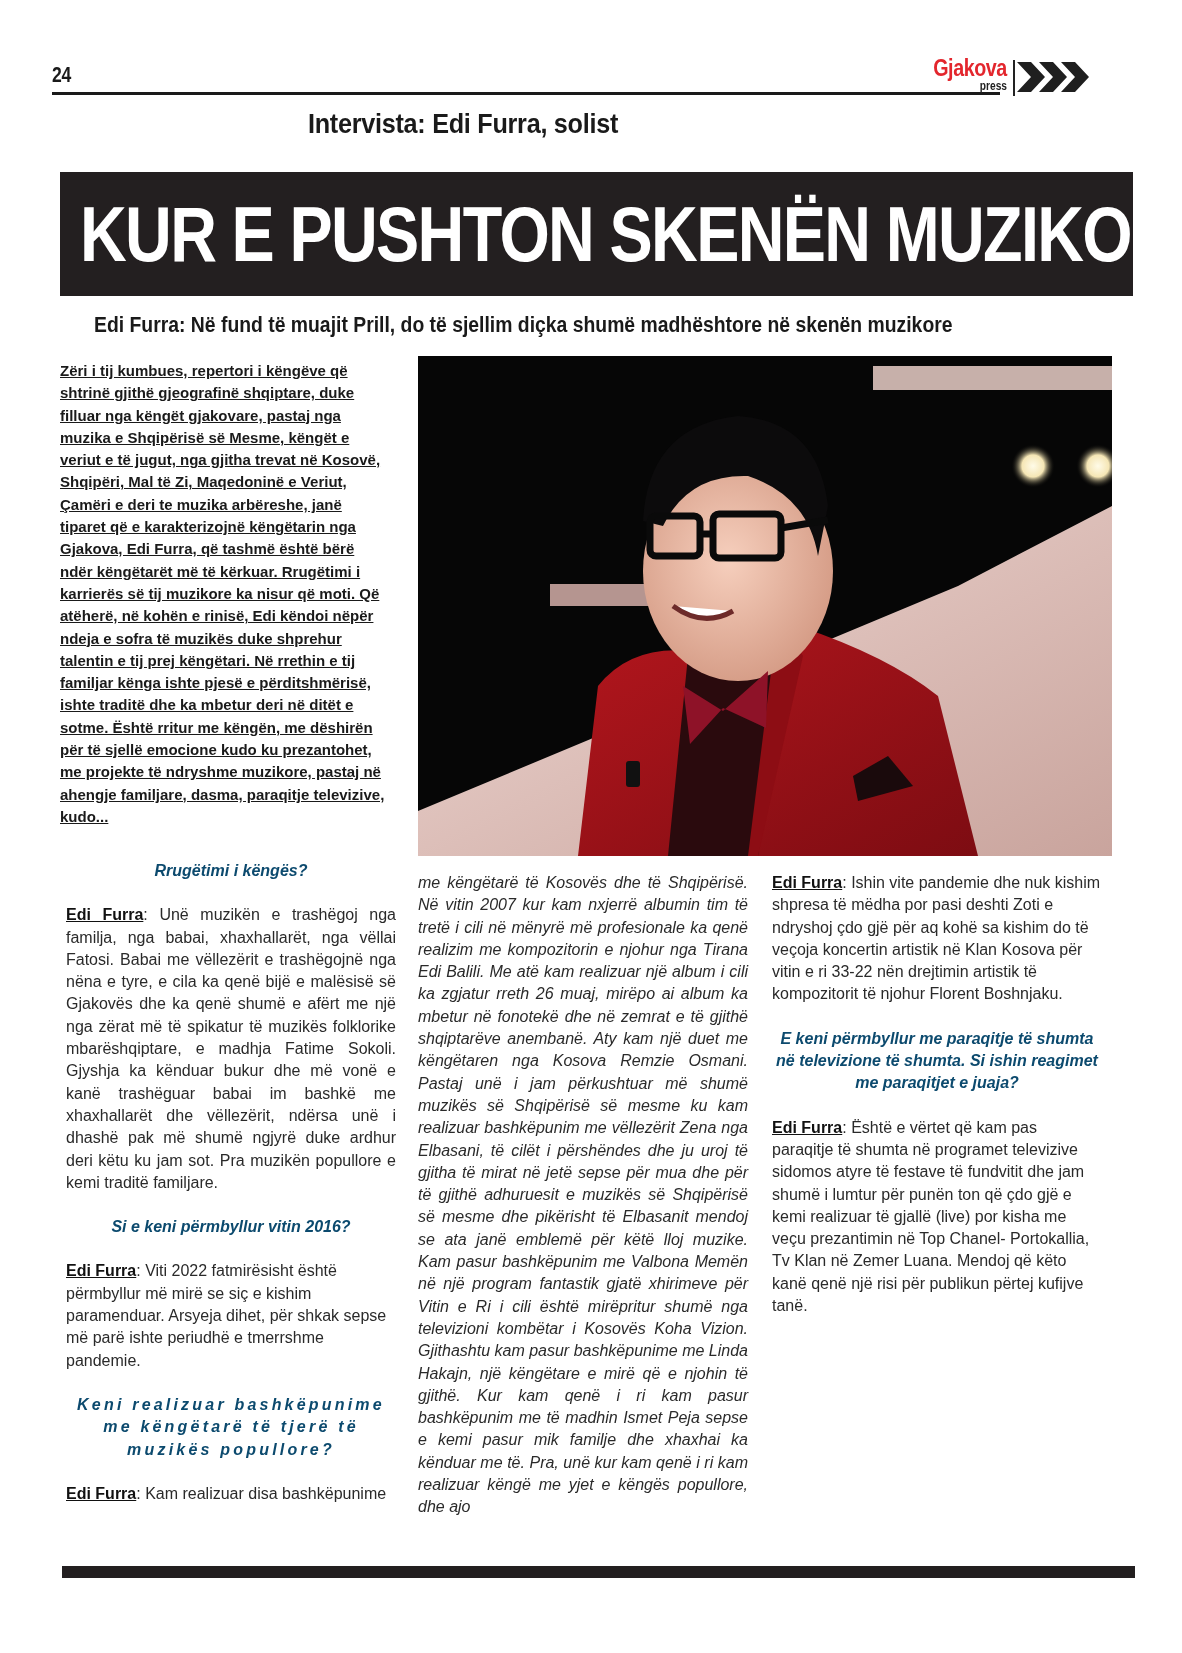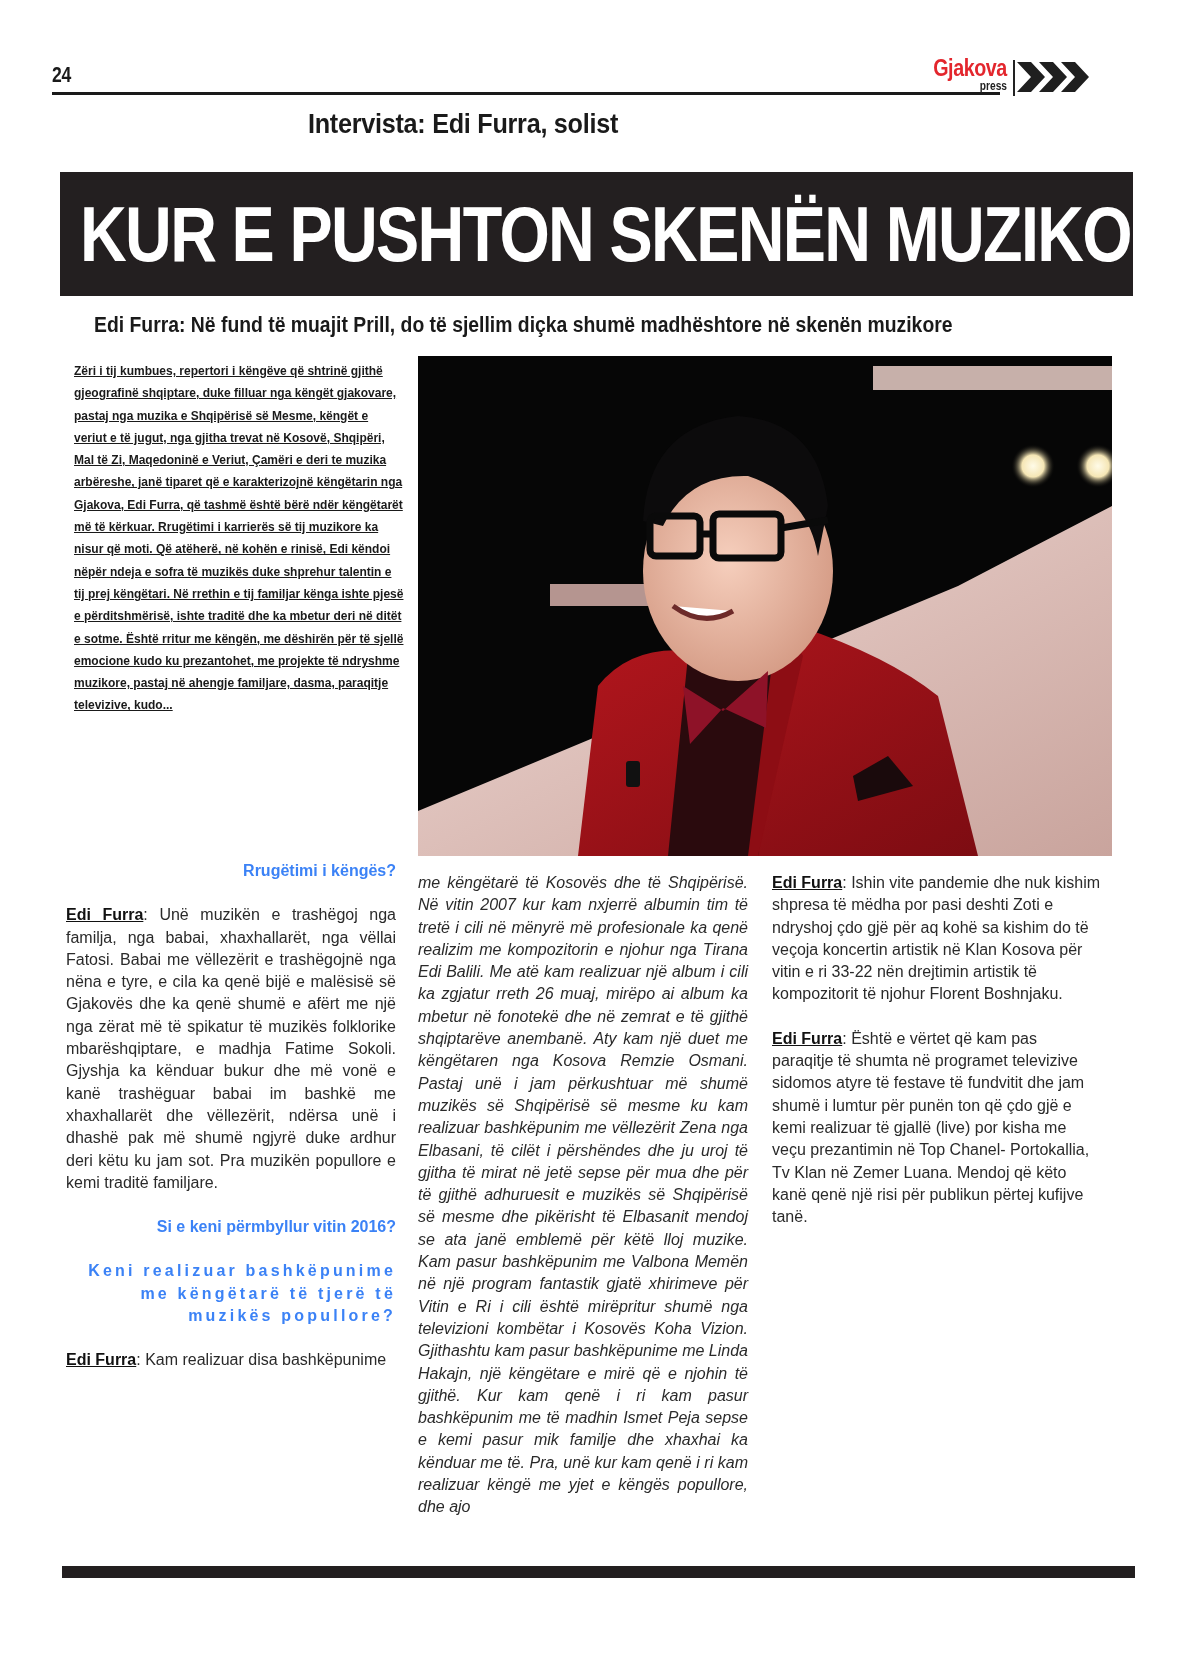--- a/index.html
+++ b/index.html
@@ -18,24 +18,24 @@
 
   .banner { position: absolute; left: 60px; top: 172px; width: 1073px; height: 124px; background: #231f20; overflow: hidden; }
   .banner h1 { position: absolute; left: 20px; top: 0; width: 1240px; height: 124px; color: #fff; font-family: "Liberation Sans", sans-serif; font-weight: bold; font-size: 78px; line-height: 124px; white-space: nowrap; transform: scaleX(0.83); transform-origin: left; letter-spacing: -2px; }
 
   .deck { position: absolute; left: 94px; top: 312px; font-size: 22px; font-weight: bold; white-space: nowrap; transform: scaleX(0.88); transform-origin: left; }
 
   .photo { position: absolute; left: 418px; top: 356px; width: 694px; height: 500px; overflow: hidden; background: #0a0a0a; }
 
   .col { position: absolute; font-size: 16px; line-height: 22.3px; color: #2a2a2a; }
   .col p { margin-bottom: 22px; text-align: justify; }
-  .col p.q { font-weight: bold; color: #3b82f6; text-align: right; }
+  .col p.q { font-weight: bold; color: #0c4a6e; text-align: center; font-style: italic; }
   .col p.q.spaced { letter-spacing: 3.2px; }
   .col b { color: #111; text-decoration: underline; }
-  .lead { position: absolute; left: 74px; top: 360px; width: 330px; font-size: 12px; line-height: 22.3px; font-weight: bold; text-decoration: underline; color: #1a1a1a; }
+  .lead { position: absolute; left: 60px; top: 360px; width: 330px; font-size: 15px; line-height: 22.3px; font-weight: bold; text-decoration: underline; color: #1a1a1a; }
   .col1 { left: 66px; top: 860px; width: 330px; }
   .col2 { left: 418px; top: 872px; width: 330px; font-style: italic; }
   .col3 { left: 772px; top: 872px; width: 330px; }
 
   .footer-bar { position: absolute; left: 62px; top: 1566px; width: 1073px; height: 12px; background: #231f20; }
 </style>
 </head>
 <body>
 
 <div class="page-number">24</div>
@@ -104,26 +104,28 @@
     <path d="M265,330 L305,355 L350,315 L348,372 L305,352 L272,388 Z" fill="#8e1228"></path>
     <rect x="208" y="405" width="14" height="26" rx="3" fill="#111"></rect>
     <polygon points="435,420 470,400 495,430 440,445" fill="#1a0a0c"></polygon>
   </svg>
 </div>
 
 <div class="col col1">
   <p class="q">Rrugëtimi i këngës?</p>
   <p><b>Edi Furra</b>: <span>Unë muzikën e trashëgoj nga familja, nga babai, xhaxhallarët, nga vëllai Fatosi. Babai me vëllezërit e trashëgojnë nga nëna e tyre, e cila ka qenë bijë e malësisë së Gjakovës dhe ka qenë shumë e afërt me një nga zërat më të spikatur të muzikës folklorike mbarëshqiptare, e madhja Fatime Sokoli. Gjyshja ka kënduar bukur dhe më vonë e kanë trashëguar babai im bashkë me xhaxhallarët dhe vëllezërit, ndërsa unë i dhashë pak më shumë ngjyrë duke ardhur deri këtu ku jam sot. Pra muzikën popullore e kemi traditë familjare.</span></p>
   <p class="q">Si e keni përmbyllur vitin 2016?</p>
+  <p style="text-align:left"><b>Edi Furra</b>: <span>Viti 2022 fatmirësisht është përmbyllur më mirë se siç e kishim paramenduar. Arsyeja dihet,  për shkak sepse më parë ishte periudhë e tmerrshme pandemie.</span></p>
   <p class="q spaced">Keni realizuar bashkëpunime me këngëtarë të tjerë të muzikës popullore?</p>
   <p style="text-align:left"><b>Edi Furra</b>: <span>Kam realizuar disa bashkëpunime</span></p>
 </div>
 
 <div class="col col2">
   <p>me këngëtarë të Kosovës dhe të Shqipërisë. Në vitin 2007 kur kam nxjerrë albumin tim të tretë i cili në mënyrë më profesionale ka qenë realizim me kompozitorin e njohur nga Tirana Edi Balili. Me atë kam realizuar një album i cili ka zgjatur rreth 26 muaj, mirëpo ai album ka mbetur në fonotekë dhe në zemrat e të gjithë shqiptarëve anembanë. Aty kam një duet me këngëtaren nga Kosova Remzie Osmani. Pastaj unë i jam përkushtuar më shumë muzikës së Shqipërisë së mesme ku kam realizuar bashkëpunim me vëllezërit Zena nga Elbasani, të cilët i përshëndes dhe ju uroj të gjitha të mirat në jetë sepse për mua dhe për të gjithë adhuruesit e muzikës së Shqipërisë së mesme dhe pikërisht të Elbasanit mendoj se ata janë emblemë për këtë lloj muzike. Kam pasur bashkëpunim me Valbona Memën në një program fantastik gjatë xhirimeve për Vitin e Ri i cili është mirëpritur shumë nga televizioni kombëtar i Kosovës Koha Vizion. Gjithashtu kam pasur bashkëpunime me Linda Hakajn, një këngëtare e mirë që e njohin të gjithë. Kur kam qenë i ri kam pasur bashkëpunim me të madhin Ismet Peja sepse e kemi pasur mik familje dhe xhaxhai ka kënduar me të. Pra, unë kur kam qenë i ri kam realizuar këngë me yjet e këngës popullore, dhe ajo</p>
 </div>
 
 <div class="col col3">
   <p style="text-align:left"><b>Edi Furra</b>: <span>Ishin vite pandemie dhe nuk kishim shpresa të mëdha por pasi deshti Zoti e ndryshoj çdo gjë për aq kohë sa kishim do të veçoja koncertin artistik në Klan Kosova për vitin e ri 33-22 nën drejtimin artistik të kompozitorit të njohur Florent Boshnjaku.</span></p>
+  <p class="q">E keni përmbyllur me paraqitje të shumta në televizione të shumta. Si ishin reagimet me paraqitjet e juaja?</p>
   <p style="text-align:left"><b>Edi Furra</b>: <span>Është e vërtet që kam pas paraqitje të shumta në programet televizive sidomos atyre të festave të fundvitit dhe jam shumë i lumtur për punën ton që çdo gjë e kemi realizuar të gjallë (live) por kisha me veçu prezantimin në Top Chanel- Portokallia, Tv Klan në Zemer Luana. Mendoj që këto kanë qenë një risi për publikun përtej kufijve tanë.</span></p>
 </div>
 
 <div class="footer-bar"></div>
 
 </body></html>

